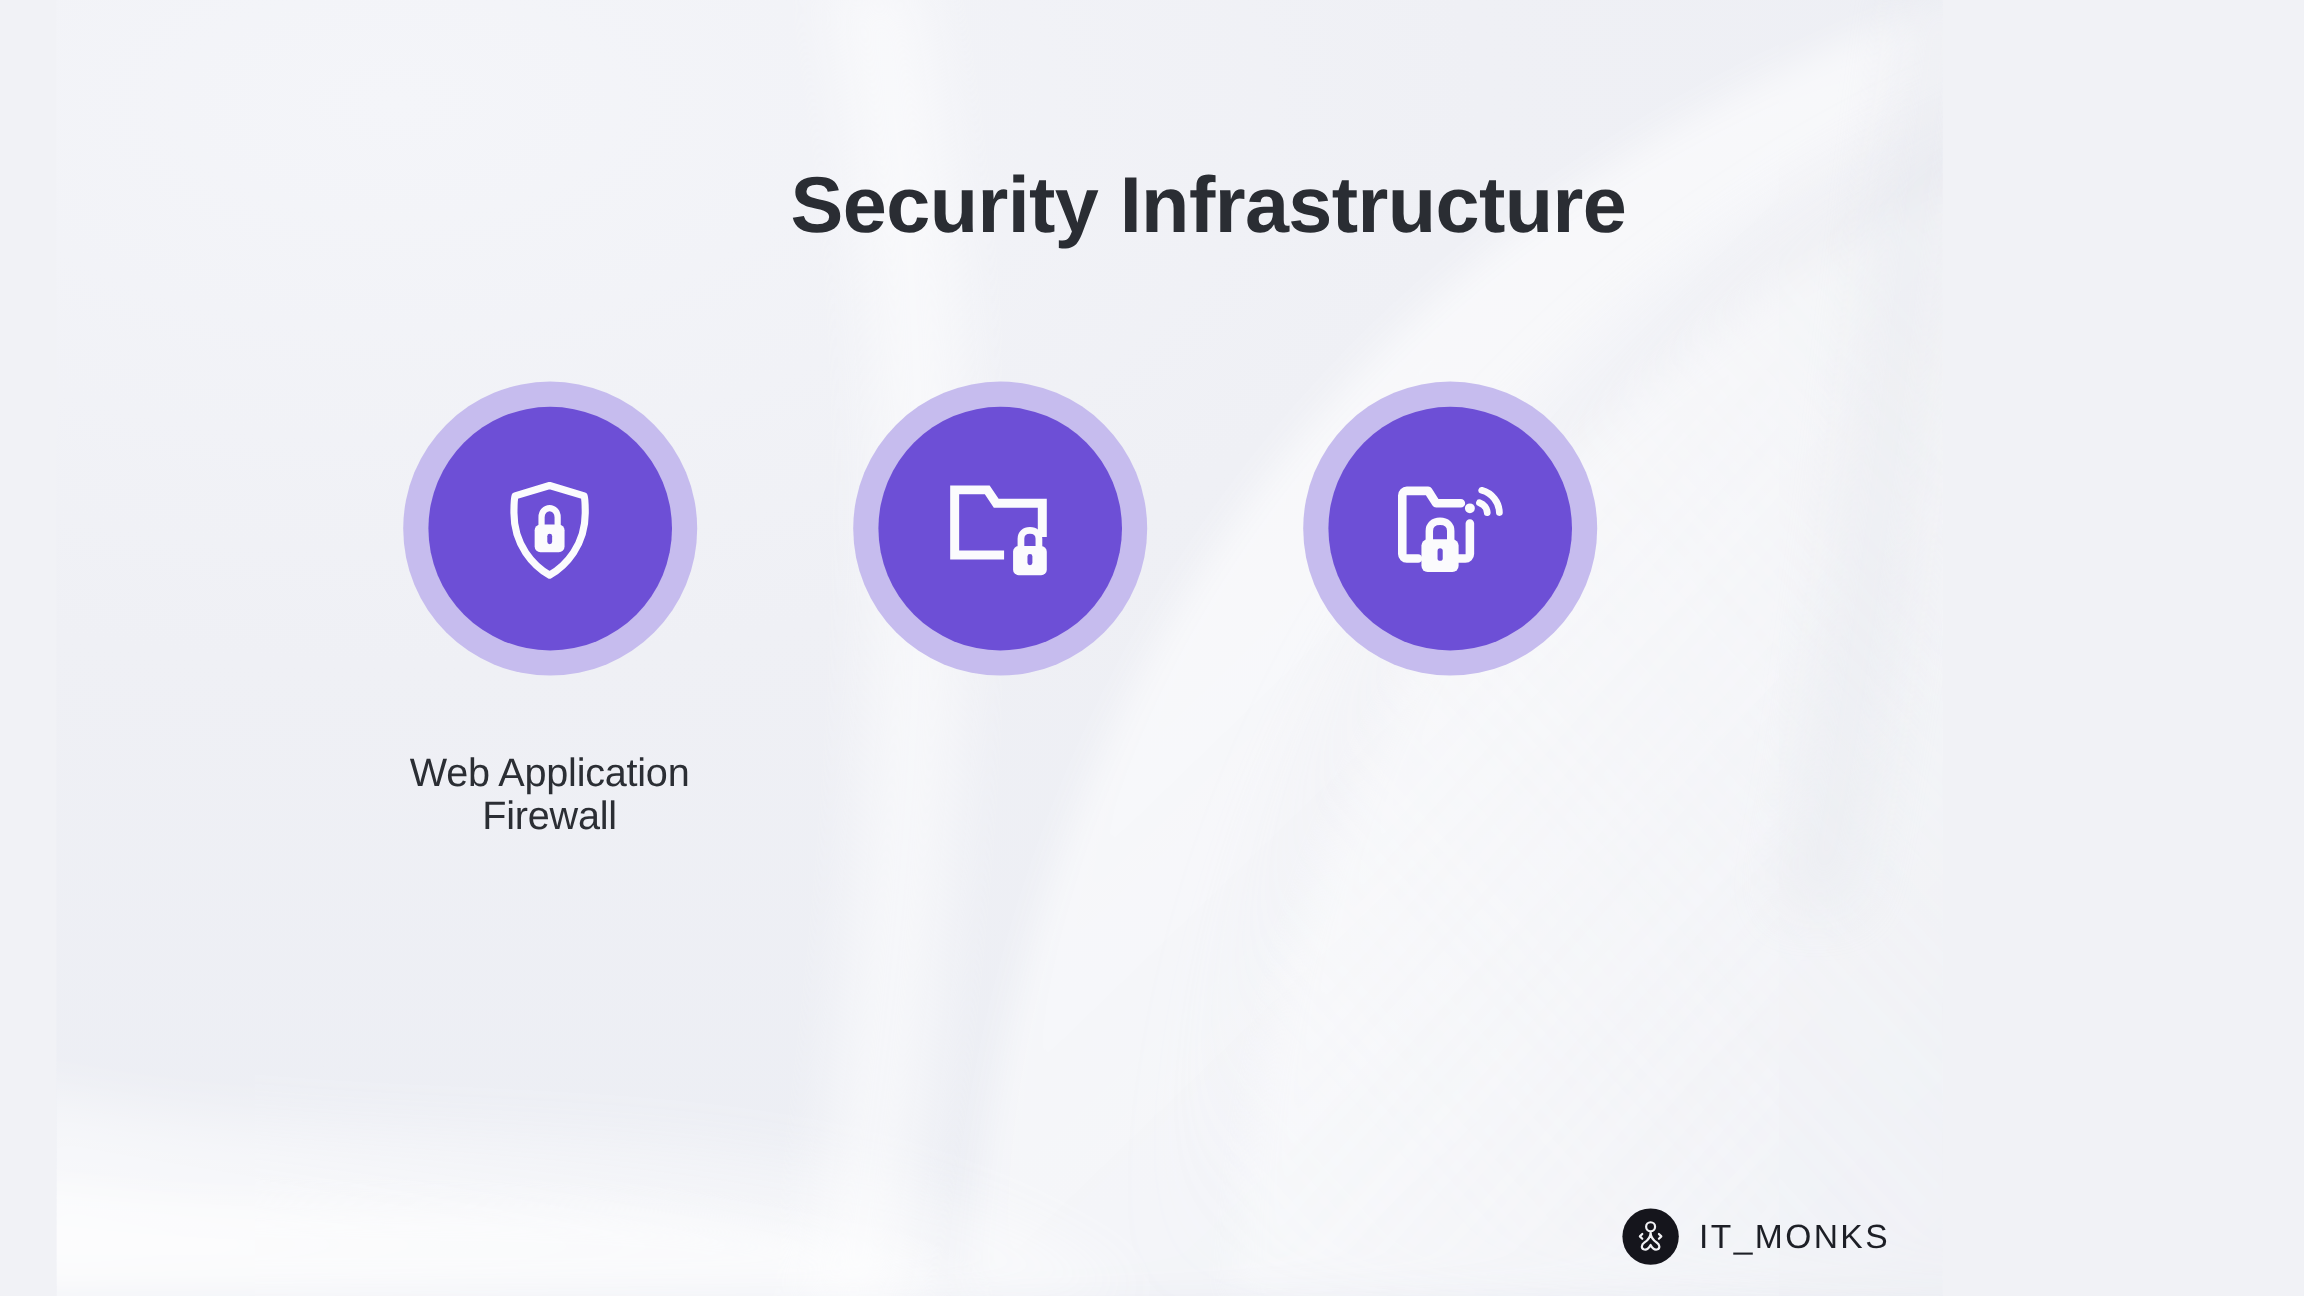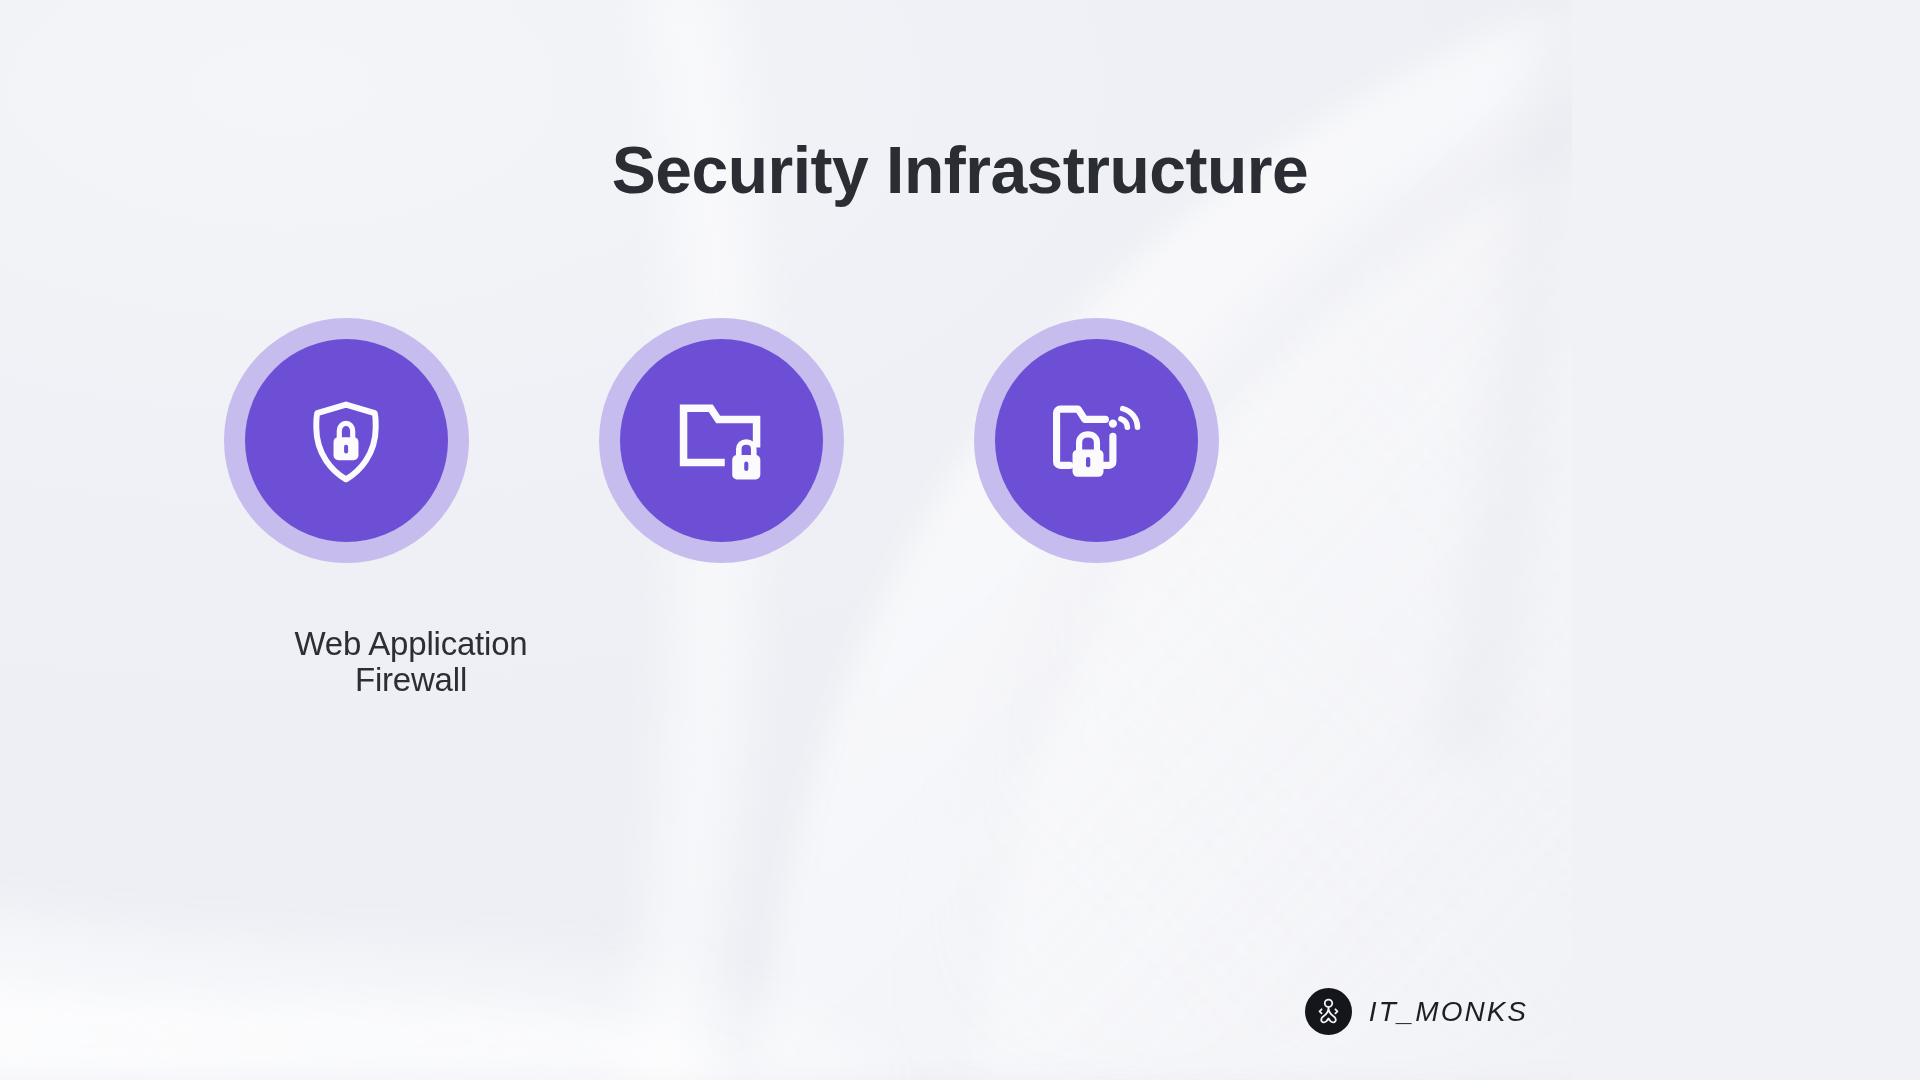--- a/index.html
+++ b/index.html
@@ -7,20 +7,21 @@
   body{
     width:1920px;height:1080px;overflow:hidden;
     font-family:"Liberation Sans","DejaVu Sans",sans-serif;
     background:#f1f2f6;
     position:relative;
   }
   #stage{
     position:absolute;inset:0;width:1572px;height:1080px;overflow:hidden;
     background:
       radial-gradient(120% 90% at 18% 8%, #f4f5f9 0%, #eff0f5 48%, #eceef4 100%);
+    margin-left: 47px;
   }
   
   .bg-art{position:absolute;inset:0;pointer-events:none;}
   .bg-art svg{display:block;width:1920px;height:1080px;}
 
   
   .title{
     position:absolute;top:136px;left:0;width:1920px;
     text-align:center;
     font-family:"Liberation Sans","DejaVu Sans",sans-serif;
@@ -33,21 +34,21 @@
   }
 
   
   .row{
     position:absolute;top:318px;left:50%;transform:translateX(-50%);
     display:flex;align-items:flex-start;justify-content:center;
     width:1500px;
   }
   .card{
     width:375px;
-    display:flex;flex-direction:column;
+    display:flex;flex-direction:column;align-items:center;
   }
   .ring{
     width:245px;height:245px;border-radius:50%;
     background:#c6bcee;
     display:flex;align-items:center;justify-content:center;
     flex:0 0 auto;
   }
   .disc{
     width:203px;height:203px;border-radius:50%;
     background:#6d4fd6;
@@ -60,22 +61,22 @@
     font-size:33px;
     line-height:1.10;
     font-weight:400;
     color:#2b2e34;
     letter-spacing:-0.2px;
     white-space:pre-line;
   }
 
   
   .logo{
-    position:absolute;right:44px;bottom:45px;
-    display:flex;align-items:center;gap:17px;font-style:italic;
+    position:absolute;right:44px;bottom:26px;
+    display:flex;align-items:center;gap:17px;
   }
   .logo-mark{
     width:47px;height:47px;border-radius:50%;
     background:#15151c;
     display:flex;align-items:center;justify-content:center;
     flex:0 0 auto;
   }
   .logo-text{
     font-size:28px;
     letter-spacing:2.0px;

